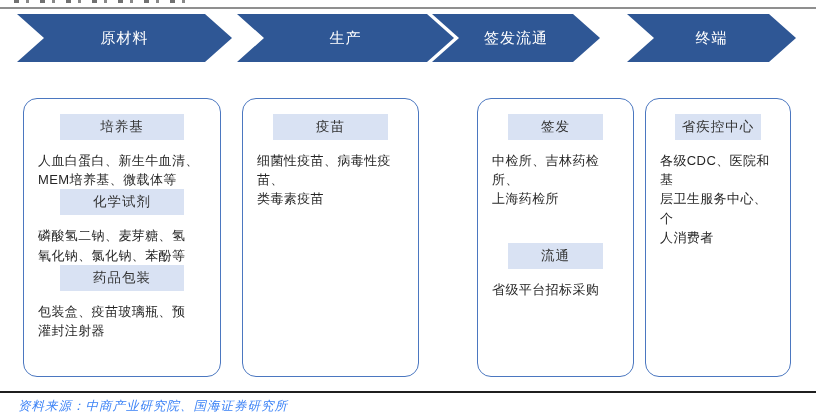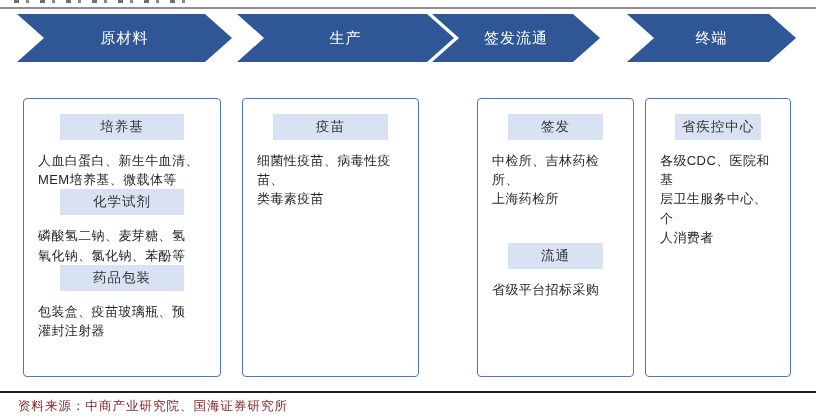--- a/index.html
+++ b/index.html
@@ -52,21 +52,21 @@
   .arrow-3 { left: 432px; width: 168px; }
   .arrow-4 { left: 627px; width: 169px; }
 
   
   .stage-box {
     position: absolute;
     top: 98px;
     height: 279px;
     background: #ffffff;
     border: 1.6px solid #4B77C0;
-    border-radius: 4px;
+    border-radius: 14px;
     padding: 15px 12px 12px;
   }
   .box-1 { left: 23px;  width: 198px; }
   .box-2 { left: 242px; width: 177px; }
   .box-3 { left: 477px; width: 157px; }
   .box-4 { left: 645px; width: 146px; }
 
   .section { }
   .section:first-child { margin-top: 0; }
   .box-3 .section + .section { margin-top: 34px; }
@@ -98,23 +98,24 @@
   .bottom-rule {
     position: absolute;
     left: 0; top: 391px;
     width: 816px; height: 2px;
     background: #1f1f1f;
   }
   .source-line {
     position: absolute;
     left: 18px; top: 398px;
     font-family: "DejaVu Serif", "Liberation Serif", serif;
+    font-style: italic;
     font-size: 12.5px;
     letter-spacing: 1px;
-    color: #7f1d1d;
+    color: #3b82f6;
   }
 </style>
 </head>
 <body>
 
 <div class="canvas">
 
   <div class="crop-fragments"></div>
   <div class="top-rule"></div>
 

